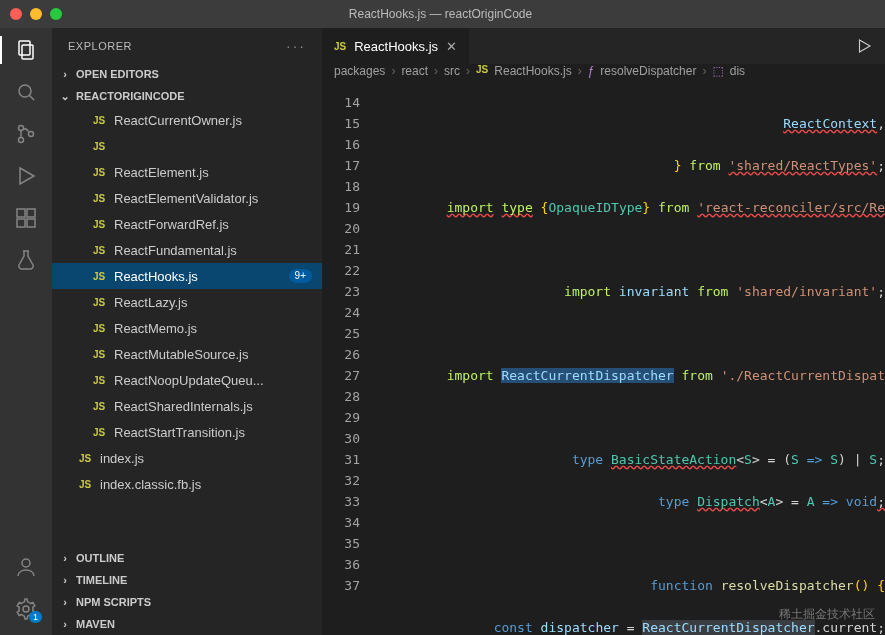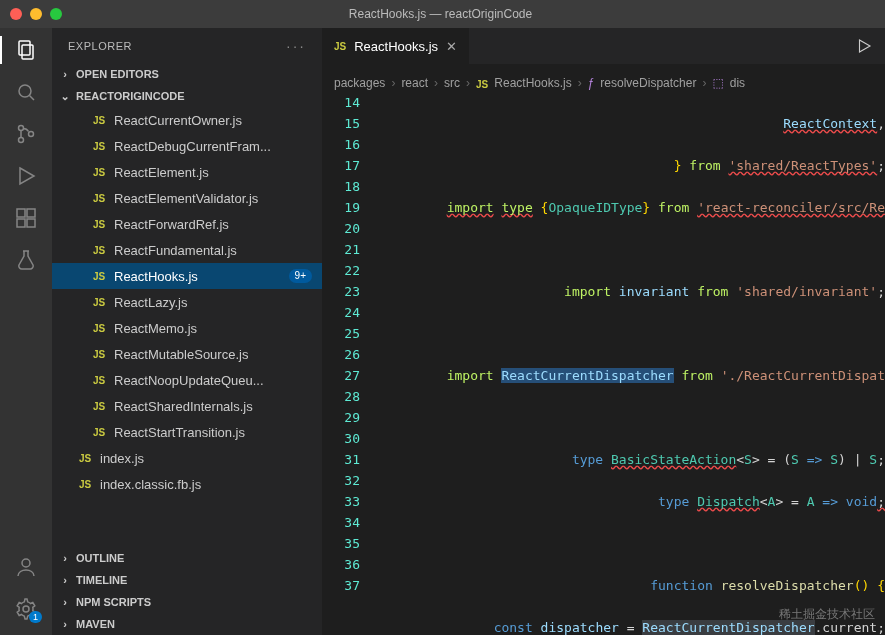--- a/index.html
+++ b/index.html
@@ -28,26 +28,26 @@
 .tree-item .jsicon { color: #cbcb41; font-weight: 700; font-size: 10px; width: 18px; text-align:center; }
 .tree-item .badge9 { margin-left: auto; margin-right: 10px; background: #4d4d4d; color:#ccc; font-size:10px; border-radius: 8px; padding: 0 6px; line-height:14px; }
 .tree-item.selected .badge9 { background:#005a9e; color:#fff; }
 .editor { flex: 1; background: #1e1e1e; display: flex; flex-direction: column; min-width: 0; }
 .tabs { height: 36px; background: #252526; display: flex; align-items: stretch; }
 .tab { display: flex; align-items: center; padding: 0 12px; gap: 8px; background: #1e1e1e; color: #fff; font-size: 13px; border-right: 1px solid #252526; }
 .tab .jsicon { color: #cbcb41; font-weight: 700; font-size: 10px; }
 .tab .close { color: #aaa; cursor: pointer; }
 .tabs .spacer { flex: 1; background: #252526; }
 .tabs .run { width: 42px; display:flex; align-items:center; justify-content:center; color:#ccc; cursor:pointer; }
-.breadcrumbs { height: 26px; display: flex; align-items: flex-end; padding: 0 12px; gap: 6px; font-size: 12px; color: #a0a0a0; white-space: nowrap; overflow:hidden; }
+.breadcrumbs { height: 26px; display: flex; align-items: flex-start; padding: 0 12px; gap: 6px; font-size: 12px; color: #a0a0a0; white-space: nowrap; overflow:hidden; }
 .breadcrumbs .sep { color: #666; }
 .breadcrumbs .bcicon { color:#cbcb41; font-weight:700; font-size:10px; }
 .breadcrumbs .fnicon { color:#b180d7; }
 .code-area { flex: 1; display: flex; overflow: hidden; font-family: "Menlo","Consolas",monospace; font-size: 13px; line-height: 21px; }
-.gutter { width: 56px; text-align: right; color: #5eead4; padding-right: 18px; padding-top: 2px; }
+.gutter { width: 56px; text-align: right; color: #a3a3a3; padding-right: 18px; padding-top: 2px; }
 .code { flex: 1; white-space: pre; padding-top: 2px; position: relative; overflow: hidden; color:#d4d4d4;text-align:right; }
 .c-kw { color:#bef264; } .c-ty { color:#569cd6; } .c-fn { color:#dcdcaa; } .c-id { color:#9cdcfe; } .c-str { color:#ce9178; } .c-typY { color:#4ec9b0; } .c-p { color:#d4d4d4; } .c-br { color:#ffd700; }
 .hl { background:#264f78; } .hlw { background:#3a3d41; }
 .wavy { text-decoration: underline wavy #f14c4c; text-decoration-skip-ink: none; }
 .watermark { position:absolute; right:10px; bottom:10px; color:#777; font-size:12px; font-family: sans-serif; }
 </style>
 </head>
 <body>
 
 <div class="titlebar">
@@ -131,21 +131,20 @@
         <span>REACTORIGINCODE</span>
       </div>
     <div class="tree">
       <div id="file-list">
           <div class="tree-item">
             <span class="jsicon">JS</span>
             <span>ReactCurrentOwner.js</span>
           </div>
           <div class="tree-item">
             <span class="jsicon">JS</span>
-            <span>ReactDebugCurrentFram...</span>
           </div>
           <div class="tree-item">
             <span class="jsicon">JS</span>
             <span>ReactElement.js</span>
           </div>
           <div class="tree-item">
             <span class="jsicon">JS</span>
             <span>ReactElementValidator.js</span>
           </div>
           <div class="tree-item">

